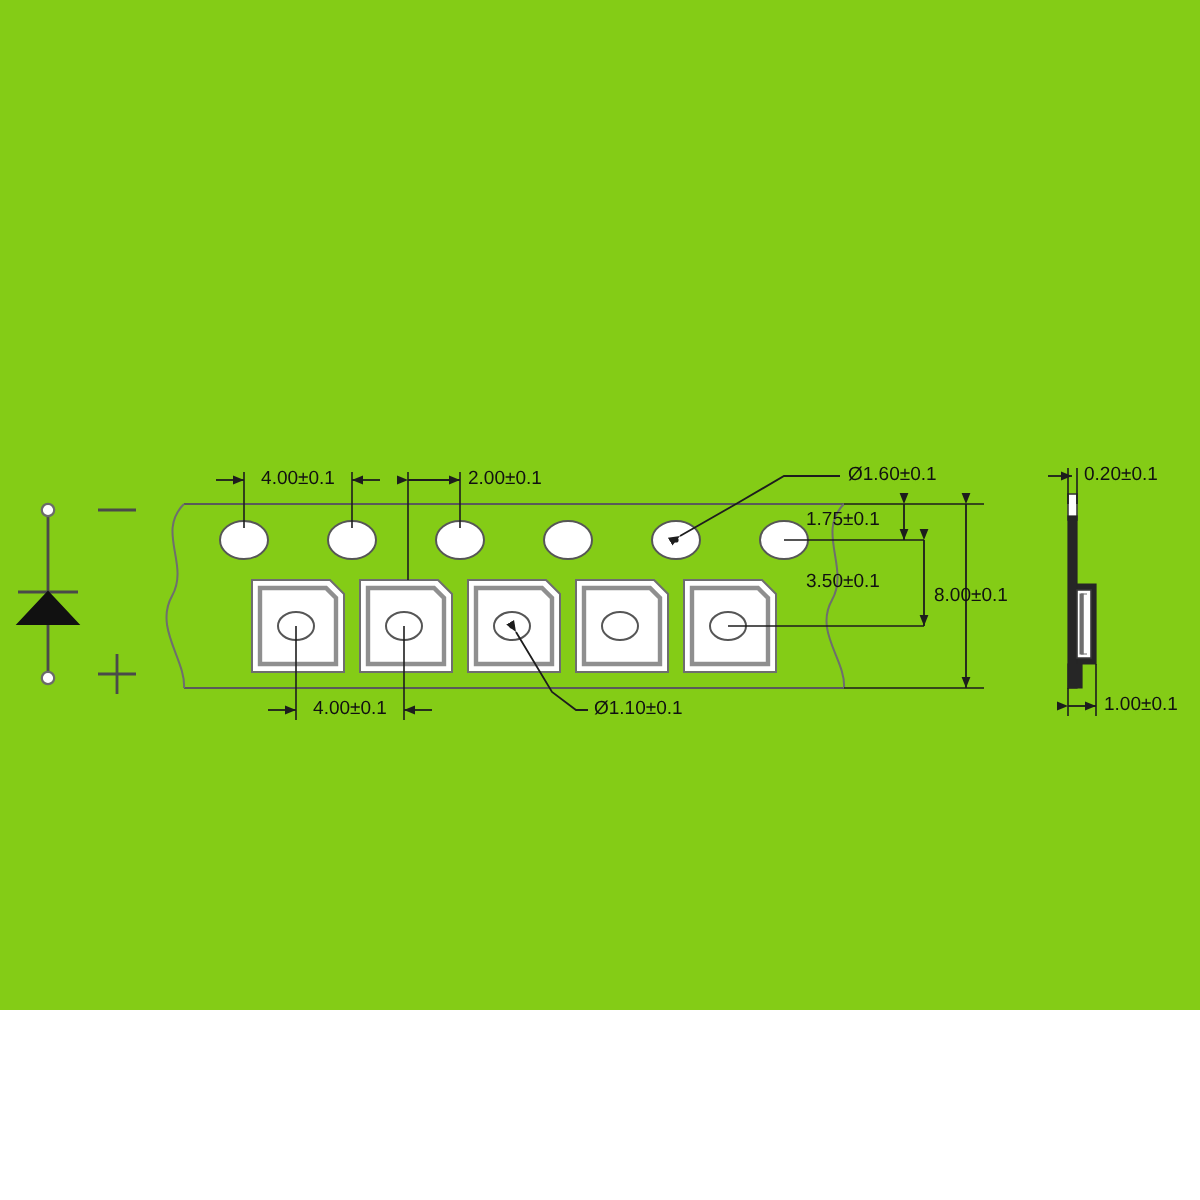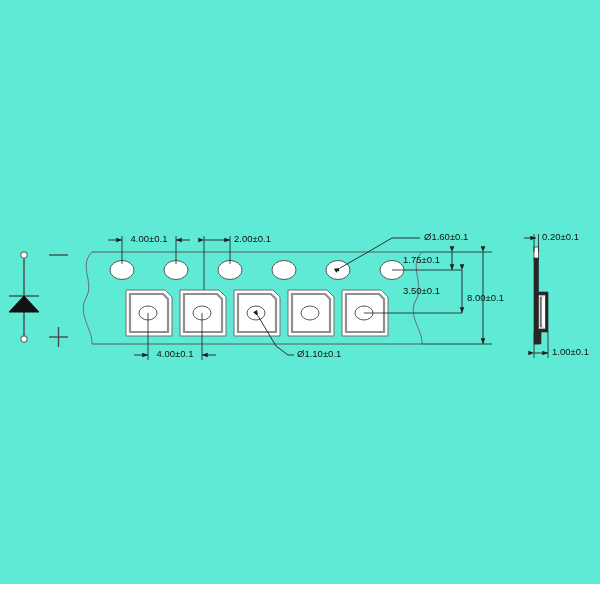--- a/index.html
+++ b/index.html
@@ -10,22 +10,22 @@
   }
   body {
     width: 600px;
     height: 600px;
     font-family: "Liberation Sans", sans-serif;
     overflow: hidden;
   }
   #drawing-root {
     position: relative;
     width: 600px;
-    height: 584px;
-    background: #5eead4;
+    height: 505px;
+    background: #84cc16;
   }
   svg.sheet {
     display: block;
     width: 600px;
     height: 600px;
   }
   
   .obj      { fill: none; stroke: #5a5a5a; stroke-width: 1; }
   .pocket-outer { fill: #ffffff; stroke: #6e6e6e; stroke-width: 1; }
   .pocket-inner { fill: #ffffff; stroke: #8f8f8f; stroke-width: 2.2; }

